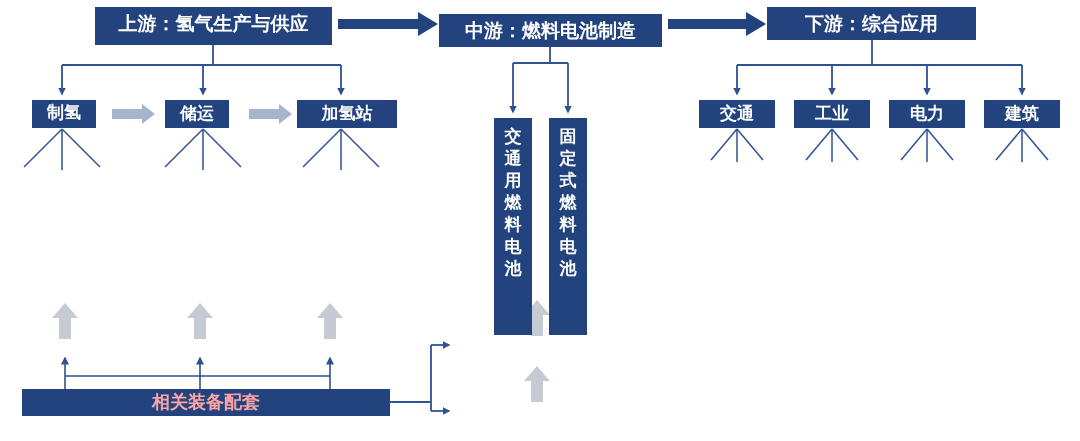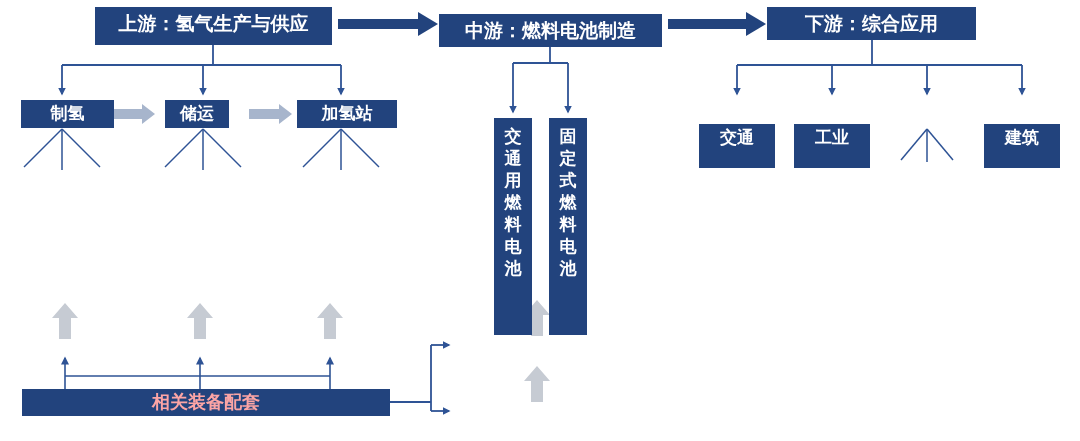--- a/index.html
+++ b/index.html
@@ -31,23 +31,23 @@
     top:118px;width:38px;height:217px;
     box-sizing:border-box;
     padding:8px 10px;
     background:#22437D;color:#ffffff;
     font-weight:bold;font-size:17px;line-height:22px;
     text-align:center;
     word-break:break-all;
   }
   .dbox{
     position:absolute;
-    top:100px;height:44px;line-height:28px;width:76px;
+    top:100px;height:28px;line-height:28px;width:76px;
     background:#22437D;color:#ffffff;
-    font-weight:bold;font-size:17px;text-align:center;margin-top:24px;
+    font-weight:bold;font-size:17px;text-align:center;
   }
   .bottombox{
     position:absolute;
     left:22px;top:389px;width:368px;height:27px;line-height:27px;
     background:#22437D;color:#fca5a5;
     font-weight:bold;font-size:18px;text-align:center;
   }
 </style>
 </head>
 <body>
@@ -149,26 +149,27 @@
       <line x1="431" y1="345" x2="431" y2="411"></line>
       <line x1="431" y1="345" x2="449" y2="345" marker-end="url(#ah)"></line>
       <line x1="431" y1="411" x2="449" y2="411" marker-end="url(#ah)"></line>
     </g>
   </svg>
 
   <div class="hbox" style="left:95px;top:7px;width:237px;height:38px;line-height:33px;">上游：氢气生产与供应</div>
   <div class="hbox" style="left:439px;top:7px;width:223px;height:33px;line-height:33px;margin-top:7px;">中游：燃料电池制造</div>
   <div class="hbox" style="left:767px;top:7px;width:209px;height:33px;line-height:33px;">下游：综合应用</div>
 
-  <div class="sbox" style="left:21px;width:93px;">制氢</div>
+  <div class="sbox" style="left:32px;width:64px;font-family:Liberation Mono, monospace;">制氢</div>
   <div class="sbox" style="left:165px;width:64px;">储运</div>
   <div class="sbox" style="left:297px;width:100px;">加氢站</div>
 
   <div class="vbox" style="left:494px;">交通用燃料电池</div>
   <div class="vbox" style="left:549px;">固定式燃料电池</div>
 
   <div class="dbox" style="left:699px;">交通</div>
   <div class="dbox" style="left:794px;">工业</div>
+  <div class="dbox" style="left:889px;">电力</div>
   <div class="dbox" style="left:984px;">建筑</div>
 
   <div class="bottombox">相关装备配套</div>
 
 </div>
 
 </body></html>

